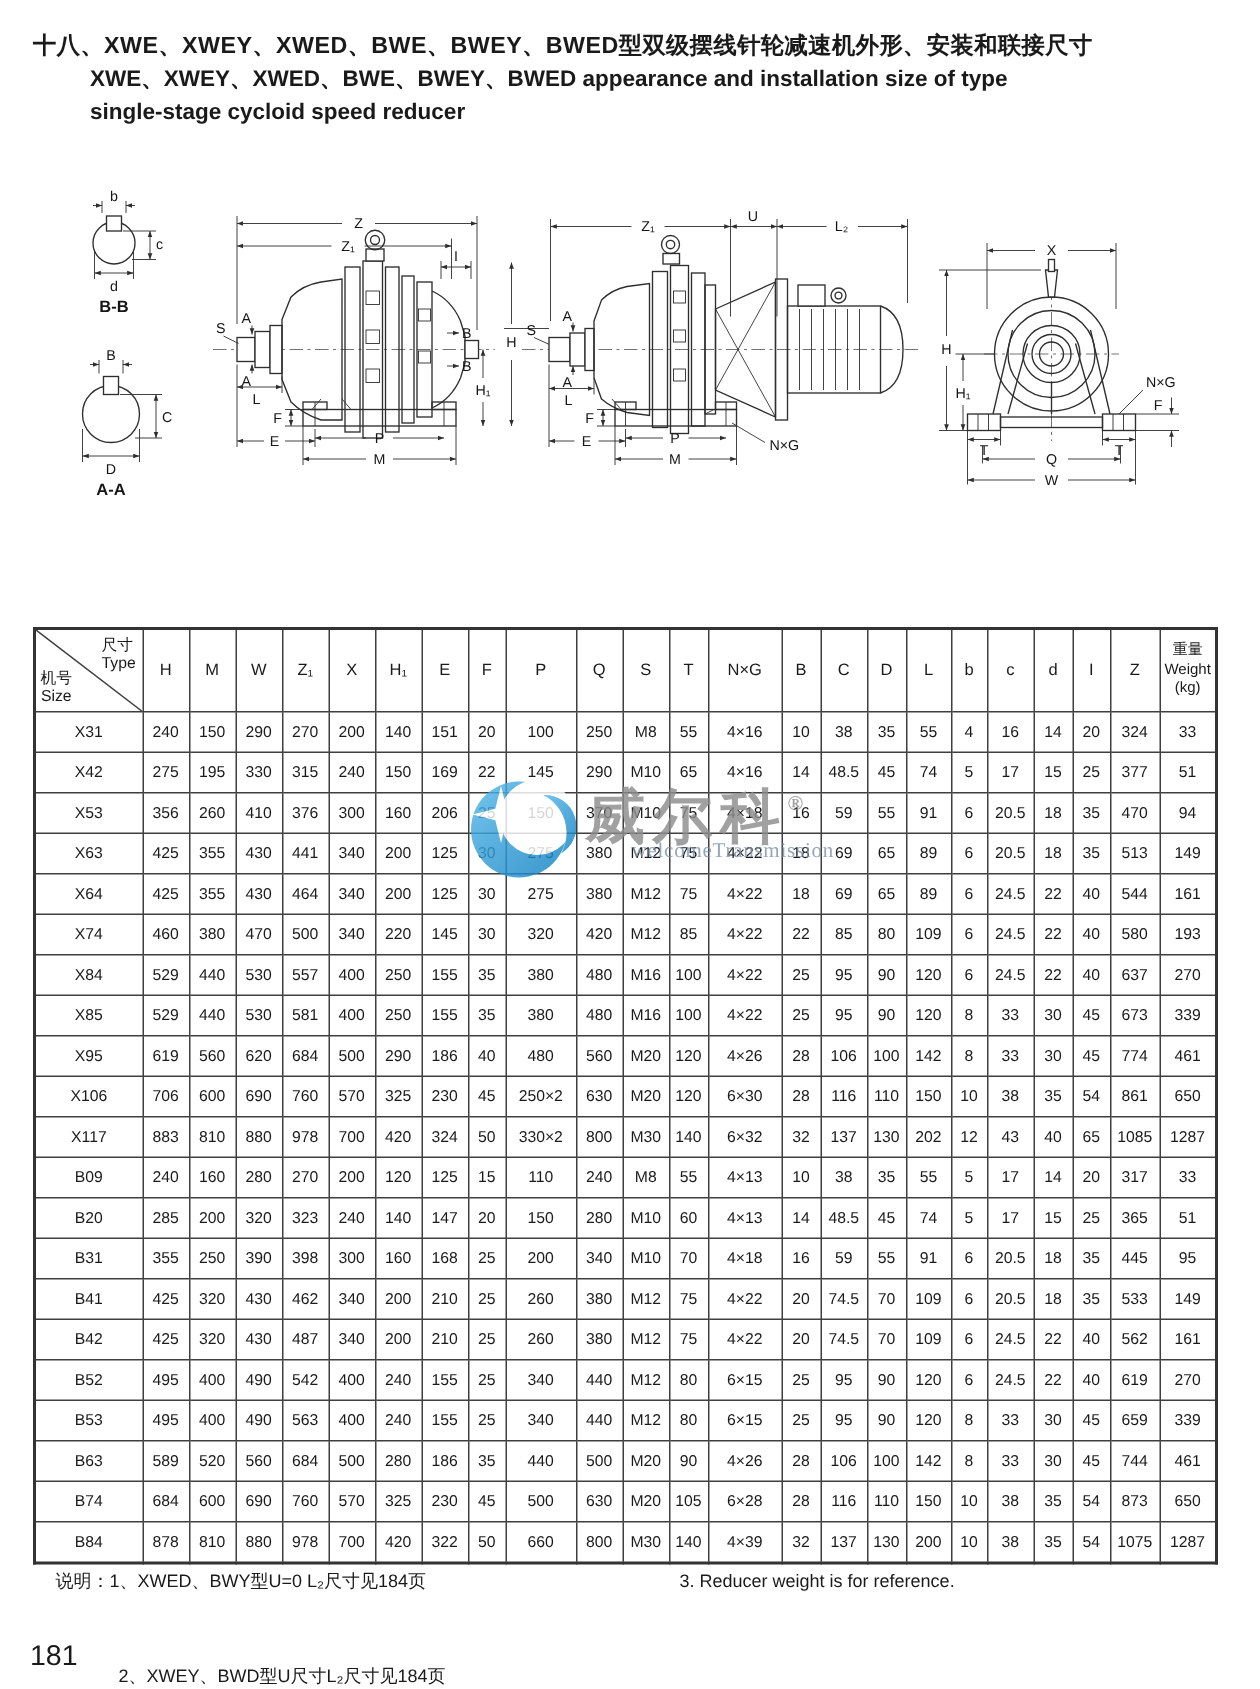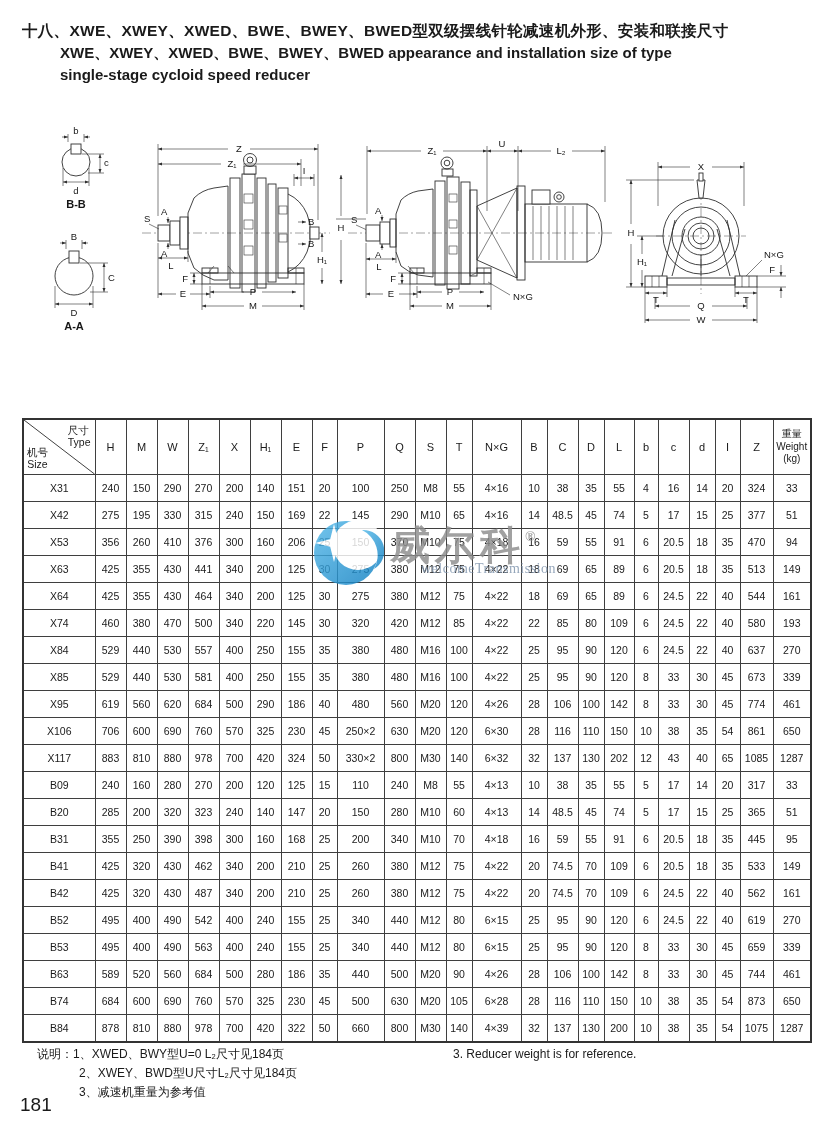--- a/index.html
+++ b/index.html
@@ -41,21 +41,21 @@
              display:flex;align-items:flex-start;opacity:.82;pointer-events:none;z-index:5;}
   .wm-text{margin-left:6px;position:relative;}
   .wm-zh{font-size:40px;font-weight:700;color:#8d8d8d;letter-spacing:5px;line-height:46px;font-family:"Liberation Serif","DejaVu Serif",serif;}
   .wm-reg{font-size:14px;color:#8d8d8d;vertical-align:18px;letter-spacing:0;}
   .wm-sub{font-size:14px;color:#7e93ac;letter-spacing:.5px;margin-top:-8px;font-family:"Liberation Serif","DejaVu Serif",serif;margin-left:31px;}
 
   
   .notes{position:absolute;left:25px;top:1045px;width:800px;font-size:12px;line-height:19px;}
   .notes-zh{position:absolute;left:12px;top:0;width:370px;}
   .notes-en{position:absolute;left:395px;top:0;width:405px;}
-  .note-indent-zh{padding-left:42px;}
+  .note-indent-zh{padding-left:42px;margin-top:44px;}
   .note-indent-en{padding-left:33px;}
   .page-number{position:absolute;left:20px;top:1094px;font-size:19px;}
 </style>
 </head>
 <body>
 
 <div class="page">
 
   <div class="titles">
     <div class="title-zh">十八、XWE、XWEY、XWED、BWE、BWEY、BWED型双级摆线针轮减速机外形、安装和联接尺寸</div>

